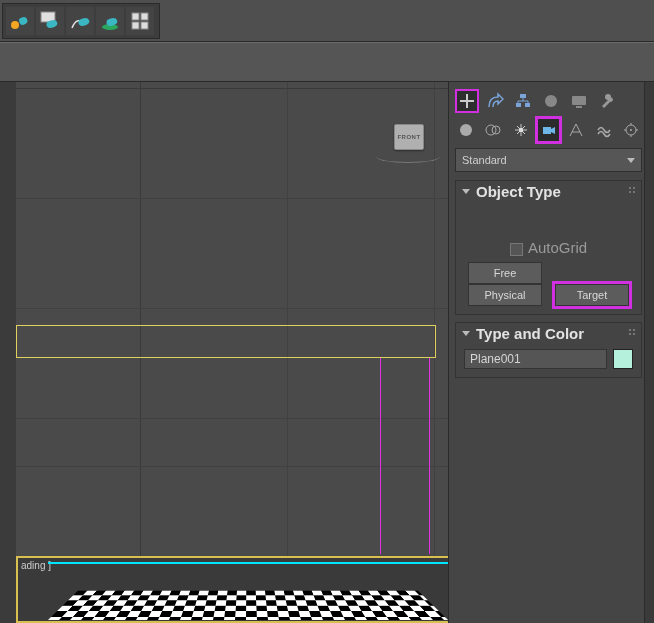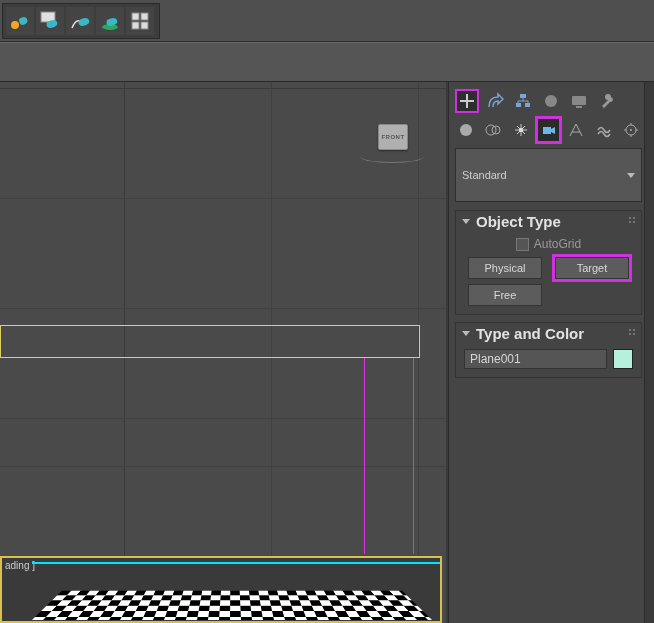--- a/index.html
+++ b/index.html
@@ -54,21 +54,21 @@
     width:100%;
     height:38px;
     background:#555555;
     border-top:1px solid #6a6a6a;
     border-bottom:1px solid #2a2a2a;
   }
 
   
   .viewport-area {
     position:absolute;
-    left:0;
+    left:16px;
     top:82px;
     width:446px;
     bottom:0;
     background:#4a4a4a;
   }
   .front-view {
     position:absolute;
     left:0; top:0;
     right:0;
     height:480px;
@@ -224,21 +224,21 @@
     background:#2b2b2b;
     outline:3px solid #d030e0;
   }
 
   .dropdown {
     display:flex;
     align-items:center;
     background:#565656;
     height:20px;
     border:1px solid #2e2e2e;
-    padding:16px 6px;
+    padding:1px 6px;
     justify-content:space-between;
     margin-bottom:8px;
     font-size:11px;
     color:#cfcfcf;
   }
   .dropdown .arrow {
     width:0;height:0;
     border-left:4px solid transparent;
     border-right:4px solid transparent;
     border-top:5px solid #bbb;
@@ -279,22 +279,23 @@
   }
   .rollout-body {
     padding:6px 8px 8px 8px;
   }
 
   .checkbox-row {
     display:flex;
     align-items:flex-end;
     justify-content:center;
     color:#9a9a9a;
-    font-size:12px;
+    font-size:15px;
     margin-bottom:6px;
+    margin-top:32px;
   }
   .checkbox-row .cb {
     width:11px;height:11px;
     border:1px solid #777;
     background:#555;
     margin-right:5px;
   }
 
   .btn-grid {
     display:grid;
@@ -505,27 +506,27 @@
       <div class="rollout-header">
         <span class="tri"></span>
         <span>Object Type</span>
         <span class="grip"></span>
       </div>
       <div class="rollout-body">
         <div class="checkbox-row">
           <span class="cb"></span>
           <span>AutoGrid</span>
         </div>
+        <div class="btn-grid btn-free-row">
+          <div class="obj-btn">Free</div>
+          <div></div>
+        </div>
         <div class="btn-grid">
           <div class="obj-btn">Physical</div>
           <div class="obj-btn highlight">Target</div>
-        </div>
-        <div class="btn-grid btn-free-row">
-          <div class="obj-btn">Free</div>
-          <div></div>
         </div>
       </div>
     </div>
 
     <div class="rollout">
       <div class="rollout-header">
         <span class="tri"></span>
         <span>Type and Color</span>
         <span class="grip"></span>
       </div>

